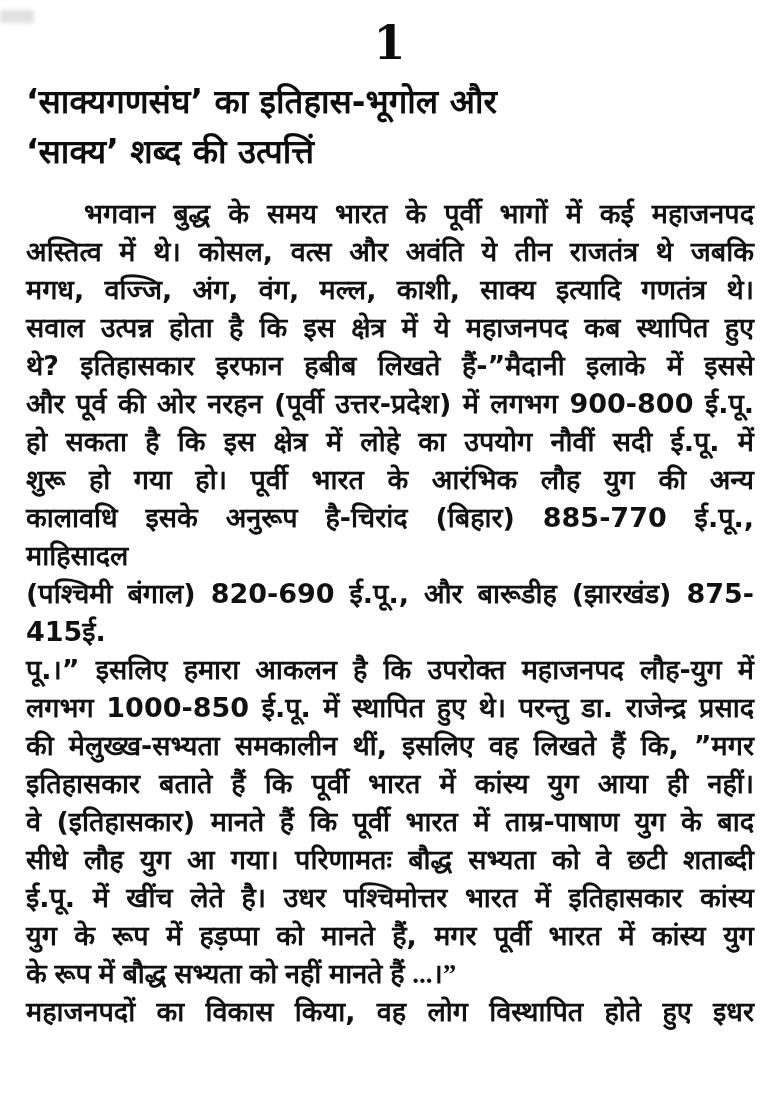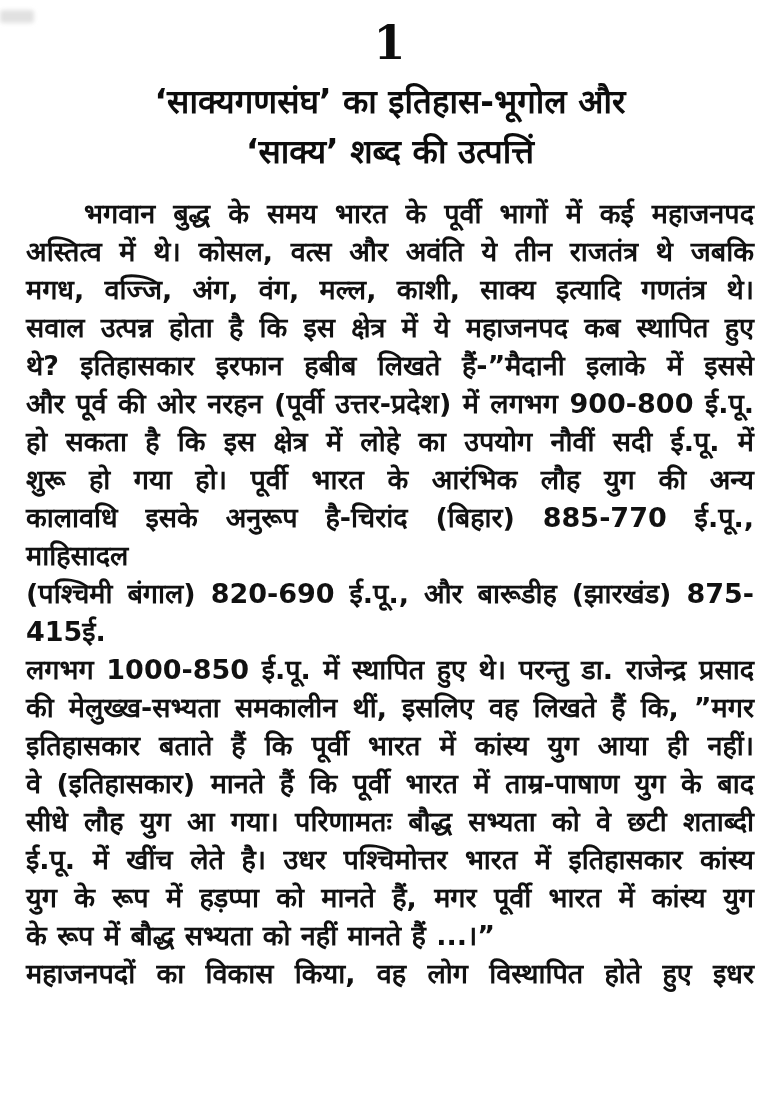--- a/index.html
+++ b/index.html
@@ -29,40 +29,40 @@
   .chapter-number {
     text-align: center;
     font-family: "DejaVu Serif", serif;
     font-size: 46px;
     font-weight: 700;
     line-height: 1.1;
     margin: 4px 0 8px 0;
     letter-spacing: 1px;
   }
   .title {
-    text-align: center;
+    text-align: left;
     font-size: 33px;
     font-weight: 700;
     line-height: 50px;
     margin: 0;
   }
   .body-text {
     margin-top: 18px;
     font-size: 27px;
     font-weight: 700;
     color: #111;
   }
   .line {
     line-height: 38px;
     text-align: justify;
     text-align-last: justify;
     white-space: normal;
     word-spacing: 1px;
   }
-  .line.flush { text-align-last: left; }
+  .line.flush { text-align-last: left; font-family: Liberation Serif, serif; }
   .line.indent { text-indent: 58px; }
 </style>
 </head>
 <body>
 
 <div class="page">
   <div class="scan-artifact"></div>
 
   <div class="chapter-number">1</div>
 
@@ -74,20 +74,21 @@
       <div class="line indent">भगवान बुद्ध के समय भारत के पूर्वी भागों में कई महाजनपद</div>
       <div class="line">अस्तित्व में थे। कोसल, वत्स और अवंति ये तीन राजतंत्र थे जबकि</div>
       <div class="line">मगध, वज्जि, अंग, वंग, मल्ल, काशी, साक्य इत्यादि गणतंत्र थे।</div>
       <div class="line">सवाल उत्पन्न होता है कि इस क्षेत्र में ये महाजनपद कब स्थापित हुए</div>
       <div class="line">थे? इतिहासकार इरफान हबीब लिखते हैं-”मैदानी इलाके में इससे</div>
       <div class="line">और पूर्व की ओर नरहन (पूर्वी उत्तर-प्रदेश) में लगभग 900-800 ई.पू.</div>
       <div class="line">हो सकता है कि इस क्षेत्र में लोहे का उपयोग नौवीं सदी ई.पू. में</div>
       <div class="line">शुरू हो गया हो। पूर्वी भारत के आरंभिक लौह युग की अन्य</div>
       <div class="line">कालावधि इसके अनुरूप है-चिरांद (बिहार) 885-770 ई.पू., माहिसादल</div>
       <div class="line">(पश्चिमी बंगाल) 820-690 ई.पू., और बारूडीह (झारखंड) 875-415ई.</div>
+      <div class="line">पू.।” इसलिए हमारा आकलन है कि उपरोक्त महाजनपद लौह-युग में</div>
       <div class="line">लगभग 1000-850 ई.पू. में स्थापित हुए थे। परन्तु डा. राजेन्द्र प्रसाद</div>
       <div class="line">की मेलुख्ख-सभ्यता समकालीन थीं, इसलिए वह लिखते हैं कि, ”मगर</div>
       <div class="line">इतिहासकार बताते हैं कि पूर्वी भारत में कांस्य युग आया ही नहीं।</div>
       <div class="line">वे (इतिहासकार) मानते हैं कि पूर्वी भारत में ताम्र-पाषाण युग के बाद</div>
       <div class="line">सीधे लौह युग आ गया। परिणामतः बौद्ध सभ्यता को वे छटी शताब्दी</div>
       <div class="line">ई.पू. में खींच लेते है। उधर पश्चिमोत्तर भारत में इतिहासकार कांस्य</div>
       <div class="line">युग के रूप में हड़प्पा को मानते हैं, मगर पूर्वी भारत में कांस्य युग</div>
       <div class="line flush">के रूप में बौद्ध सभ्यता को नहीं मानते हैं ...।”</div>
       <div class="line">महाजनपदों का विकास किया, वह लोग विस्थापित होते हुए इधर</div>
     </div>

